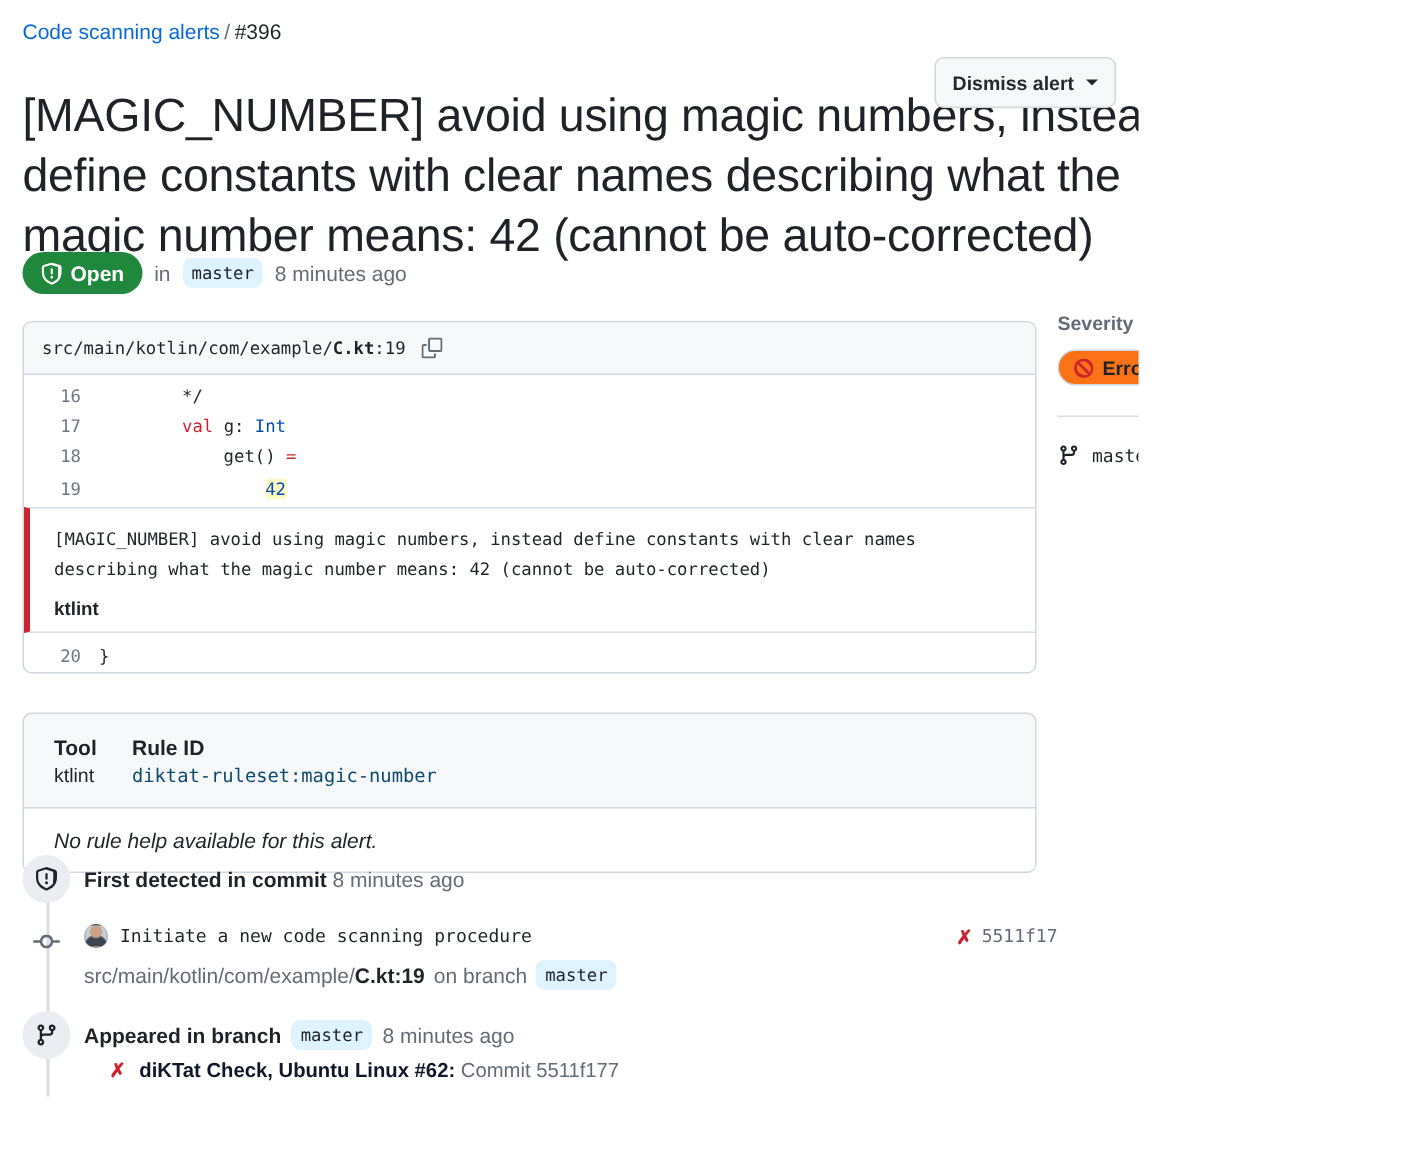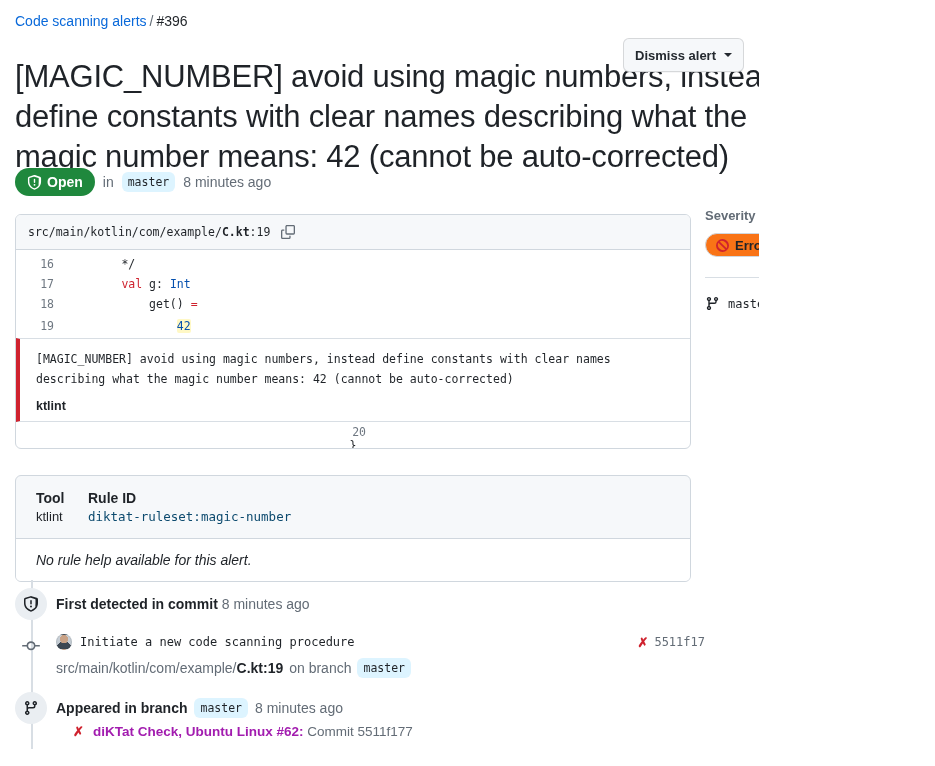--- a/index.html
+++ b/index.html
@@ -129,21 +129,21 @@
     border-top: 1px solid #d0d7de; background: #fff;
     padding: 13px 20px; font-size: 14px; font-style: italic; color: #1f2328;
   }
 
   
   .timeline { position: absolute; left: 15px; top: 570px; width: 690px; }
   .tl-rail {
     position: absolute; left: 16px; top: 10px; bottom: -10px;
     width: 2px; background: #d8dee4;
   }
-  .tl-item { position: relative; display: flex; align-items: flex-start; margin-top: 18px; }
+  .tl-item { position: relative; display: flex; align-items: flex-start; }
   .tl-badge {
     position: relative; z-index: 2; flex: none;
     width: 32px; height: 32px; border-radius: 50%;
     background: #eaeef2; display: flex; align-items: center; justify-content: center;
     margin-right: 9px;
   }
   .tl-badge.commit {
     background: transparent; width: 32px; height: 32px;
   }
   .tl-body { padding-top: 6px; font-size: 14px; color: #636c76; line-height: 20px; }
@@ -172,21 +172,21 @@
   .xmark { color: #cf222e; font-weight: 700; font-size: 13px; font-family: "Liberation Sans", sans-serif; }
   .detail-row {
     margin-top: 8px; font-size: 14px; color: #636c76;
     display: flex; align-items: center; gap: 6px; flex-wrap: nowrap;
   }
   .detail-row .path b { color: #1f2328; font-weight: 600; }
   .check-row {
     display: flex; align-items: center; gap: 9px;
     margin-top: 4px; font-size: 13.5px; color: #636c76;
   }
-  .check-row b { color: #a21caf; font-weight: 600; }
+  .check-row b { color: #0f172a; font-weight: 600; }
 
   
   .sidebar { position: absolute; left: 705px; top: 208px; width: 220px; }
   .side-h {
     font-size: 13px; font-weight: 600; color: #636c76; margin-bottom: 10px;
   }
   .sev-badge {
     display: inline-flex; align-items: center; gap: 6px;
     height: 24px; padding: 0 10px; border-radius: 2em;
     border: 1px solid #d0d7de; background: #f97316;
@@ -259,21 +259,21 @@
           <span class="ccontent">                <span class="hl k-blue">42</span></span>
         </div>
       </div>
 
       <div class="alert-msg">
         <p>[MAGIC_NUMBER] avoid using magic numbers, instead define constants with clear names describing what the magic number means: 42 (cannot be auto-corrected)</p>
         <div class="alert-tool">ktlint</div>
       </div>
 
       <div class="code-lines">
-        <div class="cline" style="height:26px;padding-top:3px;flex-direction:column;">
+        <div class="cline" style="height:26px;padding-top:3px;">
           <span class="lnum">20</span>
           <span class="ccontent">}</span>
         </div>
       </div>
     </div>
 
     <div class="rule-card">
       <div class="rule-grid">
         <div class="rule-col-tool">
           <div class="rule-h">Tool</div>

